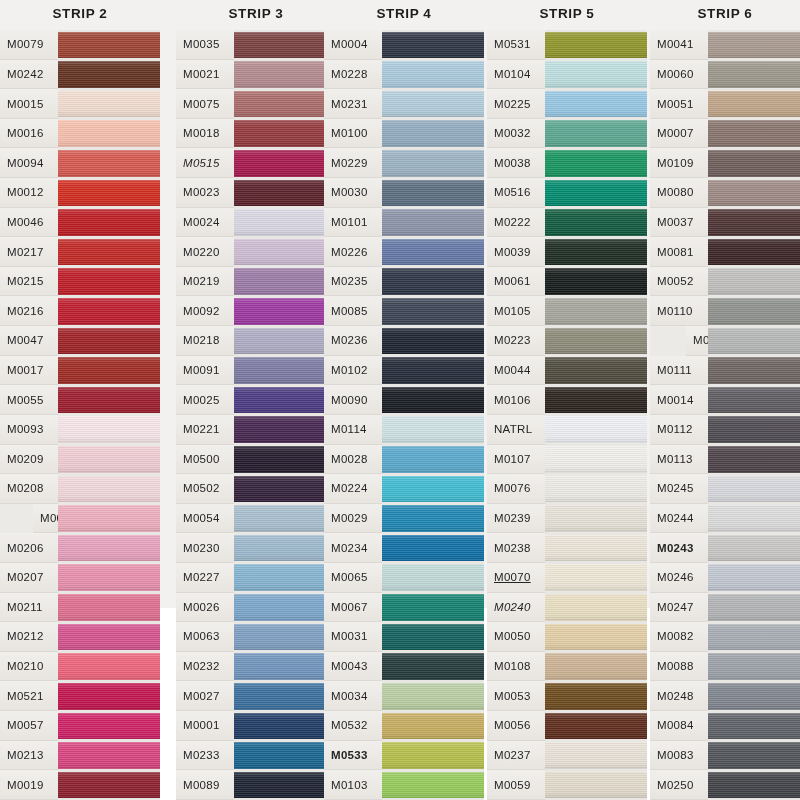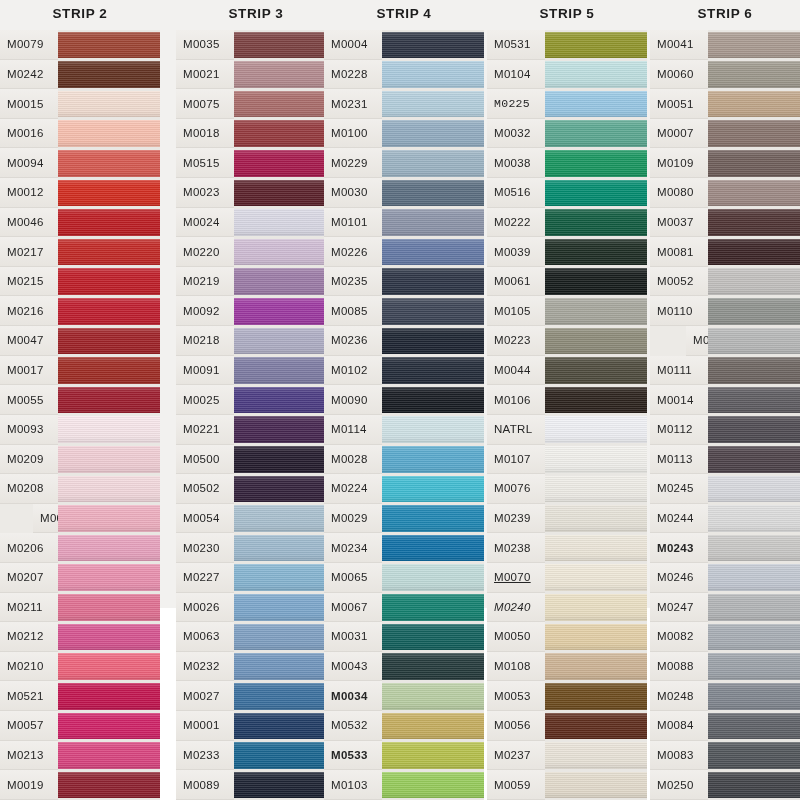--- a/index.html
+++ b/index.html
@@ -244,21 +244,21 @@
       </div>
     </div>
     <div class="strip-col" style="left: 176px; width: 160px;">
       <div class="strip-title">STRIP 3</div>
       <div class="strip-body">
         <div class="label-col" style="width: 58px; background: rgb(236, 234, 230);">
           <div class="label-cell" style="color: rgb(37, 37, 37);">M0035</div>
           <div class="label-cell" style="color: rgb(37, 37, 37);">M0021</div>
           <div class="label-cell" style="color: rgb(37, 37, 37);">M0075</div>
           <div class="label-cell" style="color: rgb(37, 37, 37);">M0018</div>
-          <div class="label-cell" style="color: rgb(37, 37, 37);">M0515</div>
+          <div class="label-cell" style="color: rgb(37, 37, 37); font-style: italic;">M0515</div>
           <div class="label-cell" style="color: rgb(37, 37, 37);">M0023</div>
           <div class="label-cell" style="color: rgb(37, 37, 37);">M0024</div>
           <div class="label-cell" style="color: rgb(37, 37, 37);">M0220</div>
           <div class="label-cell" style="color: rgb(37, 37, 37);">M0219</div>
           <div class="label-cell" style="color: rgb(37, 37, 37);">M0092</div>
           <div class="label-cell" style="color: rgb(37, 37, 37);">M0218</div>
           <div class="label-cell" style="color: rgb(37, 37, 37);">M0091</div>
           <div class="label-cell" style="color: rgb(37, 37, 37);">M0025</div>
           <div class="label-cell" style="color: rgb(37, 37, 37);">M0221</div>
           <div class="label-cell" style="color: rgb(37, 37, 37);">M0500</div>
@@ -375,21 +375,21 @@
           <div class="label-cell" style="color: rgb(37, 37, 37);">M0090</div>
           <div class="label-cell" style="color: rgb(37, 37, 37);">M0114</div>
           <div class="label-cell" style="color: rgb(37, 37, 37);">M0028</div>
           <div class="label-cell" style="color: rgb(37, 37, 37);">M0224</div>
           <div class="label-cell" style="color: rgb(37, 37, 37);">M0029</div>
           <div class="label-cell" style="color: rgb(37, 37, 37);">M0234</div>
           <div class="label-cell" style="color: rgb(37, 37, 37);">M0065</div>
           <div class="label-cell" style="color: rgb(37, 37, 37);">M0067</div>
           <div class="label-cell" style="color: rgb(37, 37, 37);">M0031</div>
           <div class="label-cell" style="color: rgb(37, 37, 37);">M0043</div>
-          <div class="label-cell" style="color: rgb(37, 37, 37); font-weight: bold;">M0034</div>
+          <div class="label-cell" style="color: rgb(37, 37, 37);">M0034</div>
           <div class="label-cell" style="color: rgb(37, 37, 37);">M0532</div>
           <div class="label-cell" style="color: rgb(37, 37, 37); font-weight: bold;">M0533</div>
           <div class="label-cell" style="color: rgb(37, 37, 37);">M0103</div>
         </div>
         <div class="swatch-col">
           <div class="swatch-cell">
             <div class="swatch-fill" style="background: rgb(44, 51, 66);"></div>
           </div>
           <div class="swatch-cell">
             <div class="swatch-fill" style="background: rgb(170, 202, 221);"></div>
@@ -468,21 +468,21 @@
           </div>
         </div>
       </div>
     </div>
     <div class="strip-col" style="left: 487px; width: 160px;">
       <div class="strip-title">STRIP 5</div>
       <div class="strip-body">
         <div class="label-col" style="width: 58px; background: rgb(236, 234, 230);">
           <div class="label-cell" style="color: rgb(37, 37, 37);">M0531</div>
           <div class="label-cell" style="color: rgb(37, 37, 37);">M0104</div>
-          <div class="label-cell" style="color: rgb(37, 37, 37); font-family: Liberation Mono, monospace;">M0225</div>
+          <div class="label-cell" style="color: rgb(37, 37, 37);">M0225</div>
           <div class="label-cell" style="color: rgb(37, 37, 37);">M0032</div>
           <div class="label-cell" style="color: rgb(37, 37, 37);">M0038</div>
           <div class="label-cell" style="color: rgb(37, 37, 37);">M0516</div>
           <div class="label-cell" style="color: rgb(37, 37, 37);">M0222</div>
           <div class="label-cell" style="color: rgb(37, 37, 37);">M0039</div>
           <div class="label-cell" style="color: rgb(37, 37, 37);">M0061</div>
           <div class="label-cell" style="color: rgb(37, 37, 37);">M0105</div>
           <div class="label-cell" style="color: rgb(37, 37, 37);">M0223</div>
           <div class="label-cell" style="color: rgb(37, 37, 37);">M0044</div>
           <div class="label-cell" style="color: rgb(37, 37, 37);">M0106</div>

